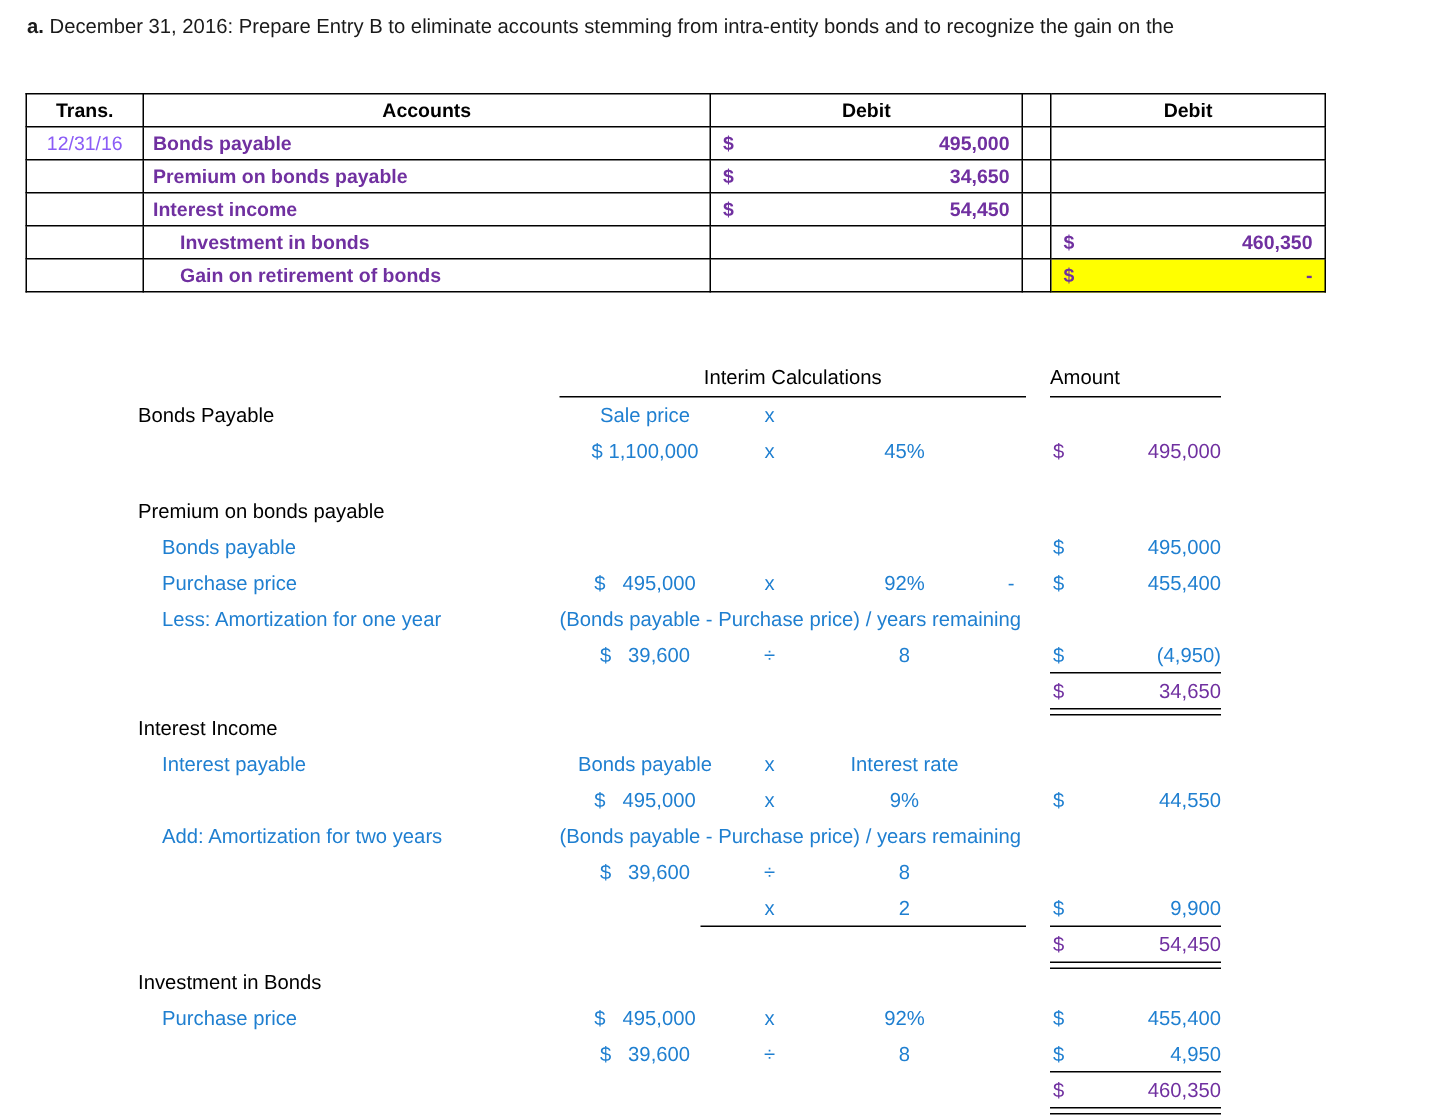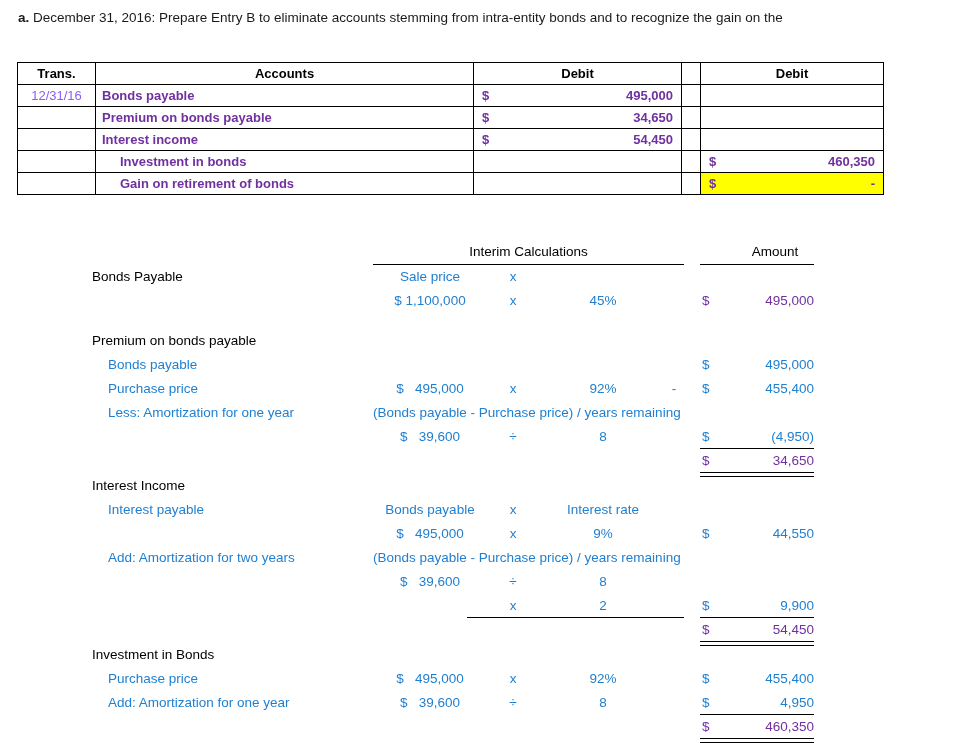--- a/index.html
+++ b/index.html
@@ -125,23 +125,23 @@
   
   .ic-head {
     position: absolute;
     left: 373px;
     width: 311px;
     text-align: center;
     color: #000000;
   }
   .am-head {
     position: absolute;
-    left: 718px;
+    left: 700px;
     width: 114px;
-    text-align: center;
+    text-align: left;
     color: #000000;
   }
   .ic-a {            
     position: absolute;
     left: 373px;
     width: 114px;
     text-align: center;
     color: #1F7FD0;
   }
   .ic-op {           
@@ -417,21 +417,20 @@
       &nbsp;&nbsp;<span>495,000</span>
     </span>
     <span class="ic-op">x</span>
     <span class="ic-b">92%</span>
     <span class="amt">
       <span class="dollar">$</span>
       <span>455,400</span>
     </span>
   </div>
   <div class="crow" style="top:451px;">
-    <span class="lbl sub">Add: Amortization for one year</span>
     <span class="ic-a">
       <span>$</span>
       &nbsp;&nbsp;<span>39,600</span>
     </span>
     <span class="ic-op">÷</span>
     <span class="ic-b">8</span>
     <span class="amt">
       <span class="dollar">$</span>
       <span>4,950</span>
     </span>

